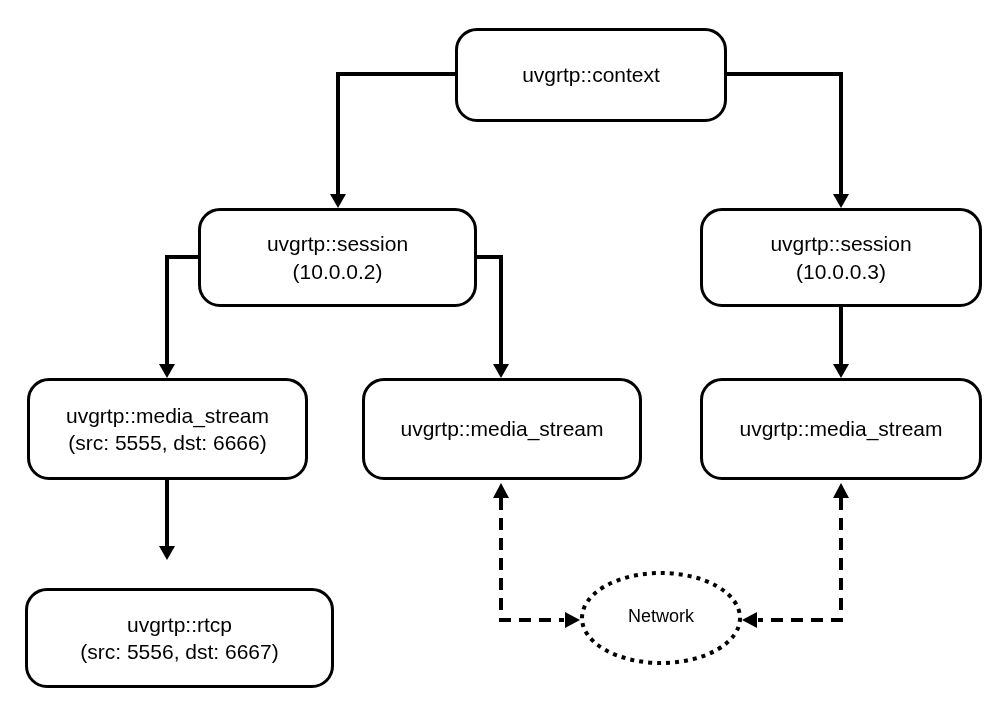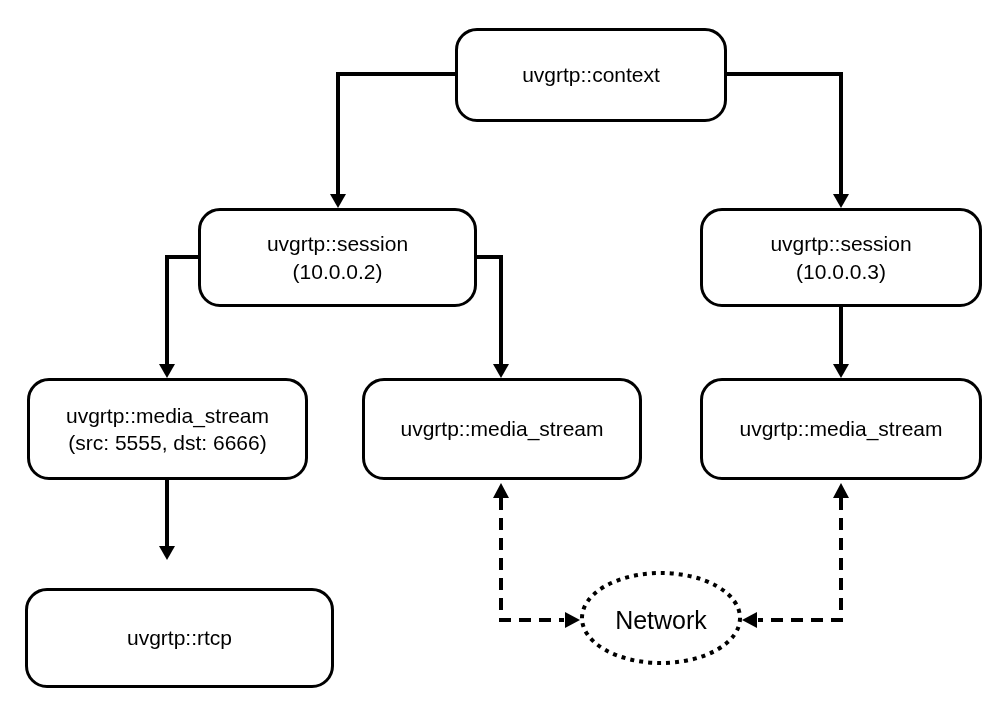--- a/index.html
+++ b/index.html
@@ -39,21 +39,21 @@
   }
   .node .lbl, .node .sub {
     white-space: nowrap;
   }
   #network-label {
     position: absolute;
     left: 601px;
     top: 606px;
     width: 120px;
     text-align: center;
-    font-size: 25px;
+    font-size: 18px;
     color: #000000;
   }
   .wire {
     fill: none;
     stroke: #000000;
     stroke-width: 4;
   }
   .wire.dashed {
     stroke-dasharray: 12 8;
   }
@@ -143,17 +143,18 @@
   <div class="node" style="left:362px; top:378px; width:280px; height:102px;">
     <div class="lbl">uvgrtp::media_stream</div>
   </div>
 
   <div class="node" style="left:700px; top:378px; width:282px; height:102px;">
     <div class="lbl">uvgrtp::media_stream</div>
   </div>
 
   <div class="node" style="left:25px; top:588px; width:309px; height:100px;">
     <div class="lbl">uvgrtp::rtcp</div>
+    <div class="sub">(src: 5556, dst: 6667)</div>
   </div>
 
   <div id="network-label">Network</div>
 
 </div>
 
 </body></html>

